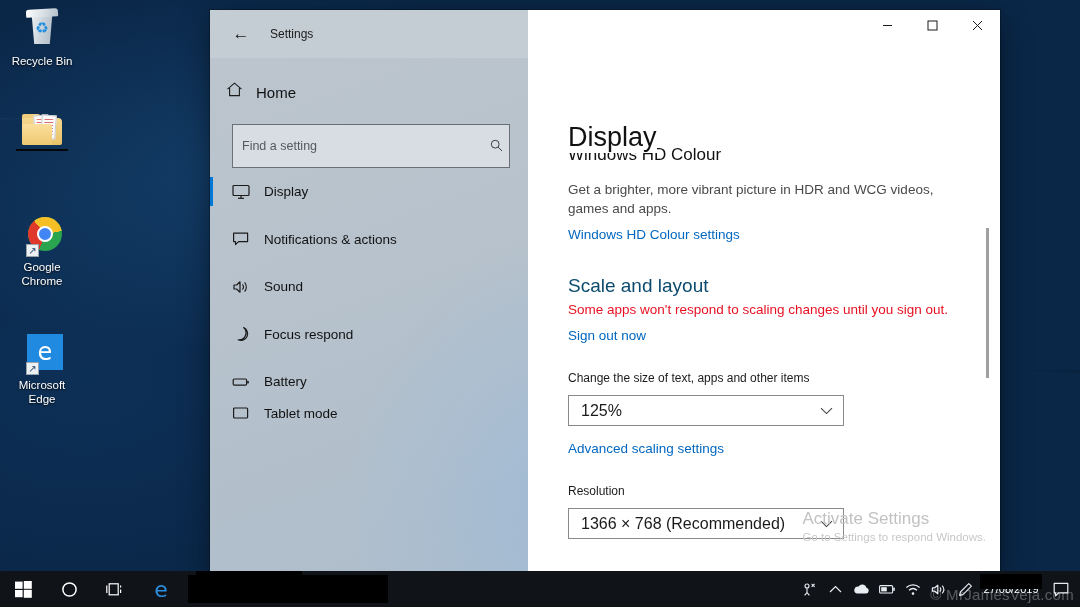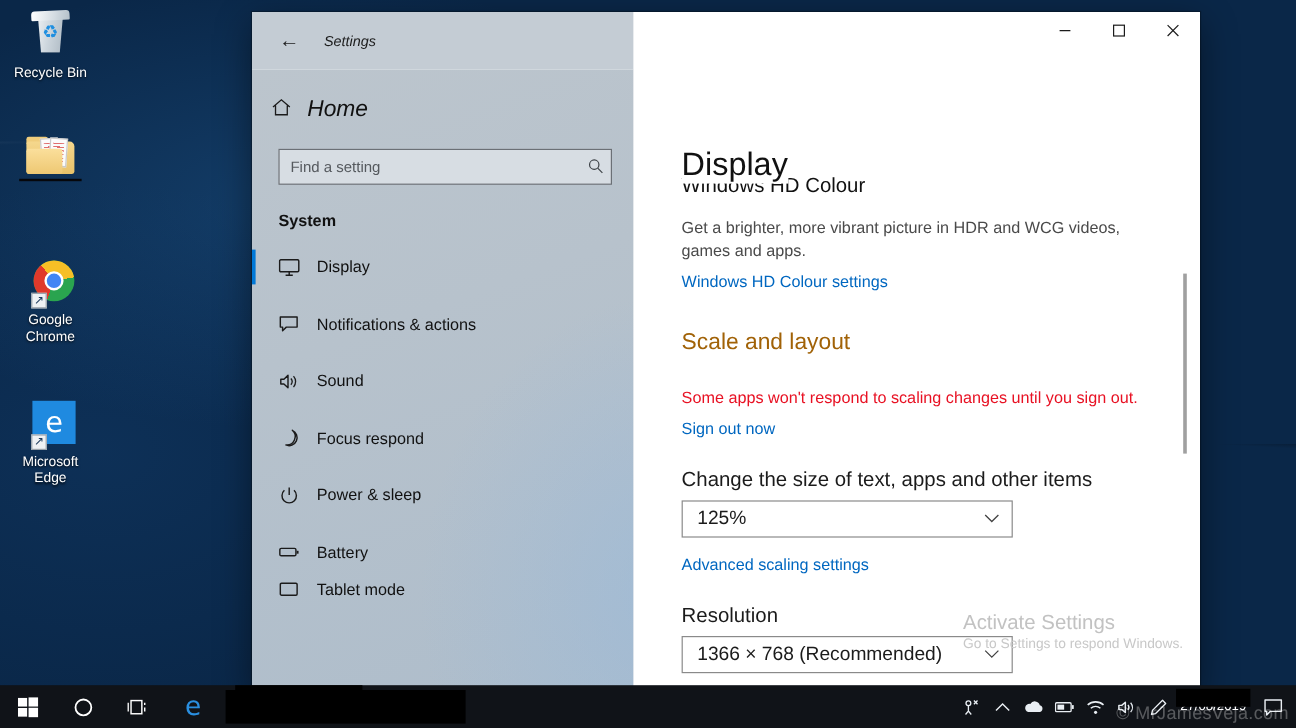--- a/index.html
+++ b/index.html
@@ -177,21 +177,21 @@
     width: 318px; height: 48px;
     display: flex; align-items: center;
     background: #c4ccd4;
   }
   #back-button {
     width: 46px; height: 32px; margin-left: 8px;
     display: flex; align-items: center; justify-content: center;
     color: #1b1b1b; font-size: 17px; cursor: default;
   }
   #titlebar-title {
-    font-size: 12px; color: #1b1b1b; margin-left: 6px; font-style: italic;
+    font-size: 12px; color: #1b1b1b; margin-left: 6px;
   }
   #titlebar-right {
     flex: 1; height: 48px; display: flex;
     justify-content: flex-end; align-items: flex-start;
     background: #ffffff;
   }
   .win-btn {
     width: 45px; height: 30px;
     display: flex; align-items: center; justify-content: center;
     color: #1b1b1b; cursor: default;
@@ -213,25 +213,25 @@
     background: radial-gradient(ellipse 300px 360px at 110% 85%, rgba(150,185,220,0.55), rgba(255,255,255,0) 70%);
     pointer-events: none;
   }
   #sidebar-inner { position: relative; z-index: 2; }
 
   #home-row {
     display: flex; align-items: center;
     height: 36px; padding-left: 16px; cursor: default;
   }
   #home-row .nav-icon { width: 30px; color: #1b1b1b; font-size: 17px; }
-  #home-label { font-size: 19px; color: #111111; font-style: italic; }
+  #home-label { font-size: 15px; color: #111111; }
 
   #search-wrap { padding: 14px 18px 0 22px; }
   #search-box {
-    height: 30px;
+    height: 44px;
     background: #d7dde3;
     border: 1px solid #6b7076;
     display: flex; align-items: center;
     padding: 0 6px 0 9px;
   }
   #search-input {
     flex: 1; border: none; outline: none; background: transparent;
     font-family: "Liberation Sans", sans-serif;
     font-size: 12.5px; color: #3a3f44;
   }
@@ -284,28 +284,28 @@
   }
   .body-text {
     font-size: 13.5px; color: #4a4a4a; line-height: 19px;
     max-width: 400px; margin-top: 14px;
   }
   .link {
     font-size: 13.5px; color: #0067c0; line-height: 19px;
     margin-top: 7px; display: inline-block; cursor: default;
   }
   .section-head {
-    font-size: 19px; color: #a16207; margin-top: 30px; line-height: 24px;
+    font-size: 19px; color: #0c4a6e; margin-top: 30px; line-height: 24px;
   }
   .warn-text {
     font-size: 13.5px; color: #e81123; line-height: 19px;
-    max-width: 395px; margin-top: 24px;
+    max-width: 395px; margin-top: 2px;
   }
   .field-label {
-    font-size: 17px; color: #1b1b1b; margin-top: 24px; line-height: 18px;
+    font-size: 12px; color: #1b1b1b; margin-top: 24px; line-height: 18px;
   }
   .combo {
     margin-top: 8px;
     width: 276px; height: 31px;
     border: 1px solid #8a8a8a;
     background: #ffffff;
     display: flex; align-items: center;
     padding: 0 10px 0 12px;
     cursor: default;
   }
@@ -487,21 +487,20 @@
               <input id="search-input" type="text" placeholder="Find a setting" style="">
               <span id="search-icon">
                 <svg width="13" height="13" viewBox="0 0 13 13">
                     <circle cx="5.2" cy="5.2" r="3.9" fill="none" stroke="#3b4045" stroke-width="1"></circle>
                     <line x1="8.1" y1="8.1" x2="12" y2="12" stroke="#3b4045" stroke-width="1"></line>
                   </svg>
               </span>
             </div>
           </div>
 
-          <div id="section-title">System</div>
 
           <div class="nav-item selected">
             <span class="nav-icon">
               <svg width="18" height="16" viewBox="0 0 18 16">
                   <rect x="1" y="1.5" width="16" height="10" rx="1" fill="none" stroke="#1b1b1b" stroke-width="1.2"></rect>
                   <path d="M6 14.3h6" stroke="#1b1b1b" stroke-width="1.2"></path>
                   <path d="M9 11.5v2.8" stroke="#1b1b1b" stroke-width="1.2"></path>
                 </svg>
             </span>
             <span class="nav-label">Display</span>
@@ -528,29 +527,20 @@
 
           <div class="nav-item">
             <span class="nav-icon">
               <svg width="18" height="16" viewBox="0 0 18 16">
                   <path d="M11.6 1.6a6.6 6.6 0 01-5.4 12.2A7 7 0 0011.6 1.6z" fill="none" stroke="#1b1b1b" stroke-width="1.2" stroke-linejoin="round"></path>
                 </svg>
             </span>
             <span class="nav-label">Focus respond</span>
           </div>
 
-          <div class="nav-item">
-            <span class="nav-icon">
-              <svg width="18" height="16" viewBox="0 0 18 16">
-                  <path d="M5 3.6a6 6 0 108 0" fill="none" stroke="#1b1b1b" stroke-width="1.2"></path>
-                  <line x1="9" y1="1.2" x2="9" y2="7.4" stroke="#1b1b1b" stroke-width="1.2"></line>
-                </svg>
-            </span>
-            <span class="nav-label">Power &amp; sleep</span>
-          </div>
 
           <div class="nav-item">
             <span class="nav-icon">
               <svg width="18" height="16" viewBox="0 0 18 16">
                   <rect x="1.2" y="5" width="13.4" height="6.2" rx="1.2" fill="none" stroke="#1b1b1b" stroke-width="1.2"></rect>
                   <rect x="15.2" y="7" width="1.6" height="2.4" fill="#1b1b1b"></rect>
                 </svg>
             </span>
             <span class="nav-label">Battery</span>
           </div>

